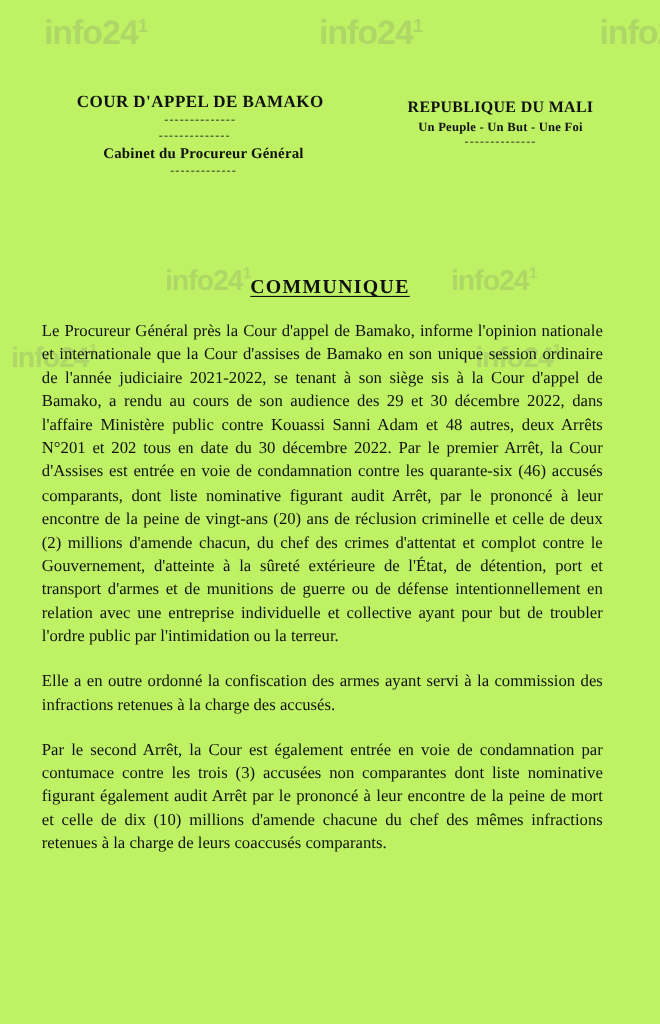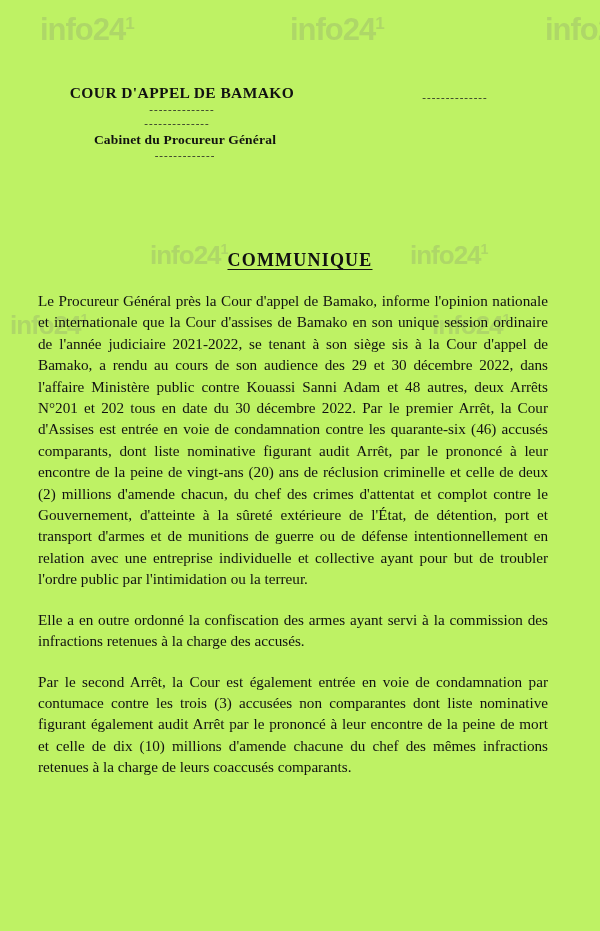--- a/index.html
+++ b/index.html
@@ -149,20 +149,22 @@
 
     <div class="hdr-left">
       <div class="court-name">COUR D'APPEL DE BAMAKO</div>
       <div class="rule">--------------</div>
       <div class="rule hdr-left-indent">--------------</div>
       <div class="cabinet hdr-left-indent2">Cabinet du Procureur Général</div>
       <div class="rule hdr-left-indent2">-------------</div>
     </div>
 
     <div class="hdr-right">
+      <div class="rep-name">REPUBLIQUE DU MALI</div>
+      <div class="devise">Un Peuple - Un But - Une Foi</div>
       <div class="rule">--------------</div>
     </div>
 
   </div>
 
   <div class="title">COMMUNIQUE</div>
 
   <div class="body">
     <p class="p1">Le Procureur Général près la Cour d'appel de Bamako, informe l'opinion nationale et internationale que la Cour d'assises de Bamako en son unique session ordinaire de l'année judiciaire 2021-2022, se tenant à son siège sis à la Cour d'appel de Bamako, a rendu au cours de son audience des 29 et 30 décembre 2022, dans l'affaire Ministère public contre Kouassi Sanni Adam et 48 autres, deux Arrêts N°201 et 202 tous en date du 30 décembre 2022. Par le premier Arrêt, la Cour d'Assises est entrée en voie de condamnation contre les quarante-six (46) accusés comparants, dont liste nominative figurant audit Arrêt, par le prononcé à leur encontre de la peine de vingt-ans (20) ans de réclusion criminelle et celle de deux (2) millions d'amende chacun, du chef des crimes d'attentat et complot contre le Gouvernement, d'atteinte à la sûreté extérieure de l'État, de détention, port et transport d'armes et de munitions de guerre ou de défense intentionnellement en relation avec une entreprise individuelle et collective ayant pour but de troubler l'ordre public par l'intimidation ou la terreur.</p>
     <p>Elle a en outre ordonné la confiscation des armes ayant servi à la commission des infractions retenues à la charge des accusés.</p>

